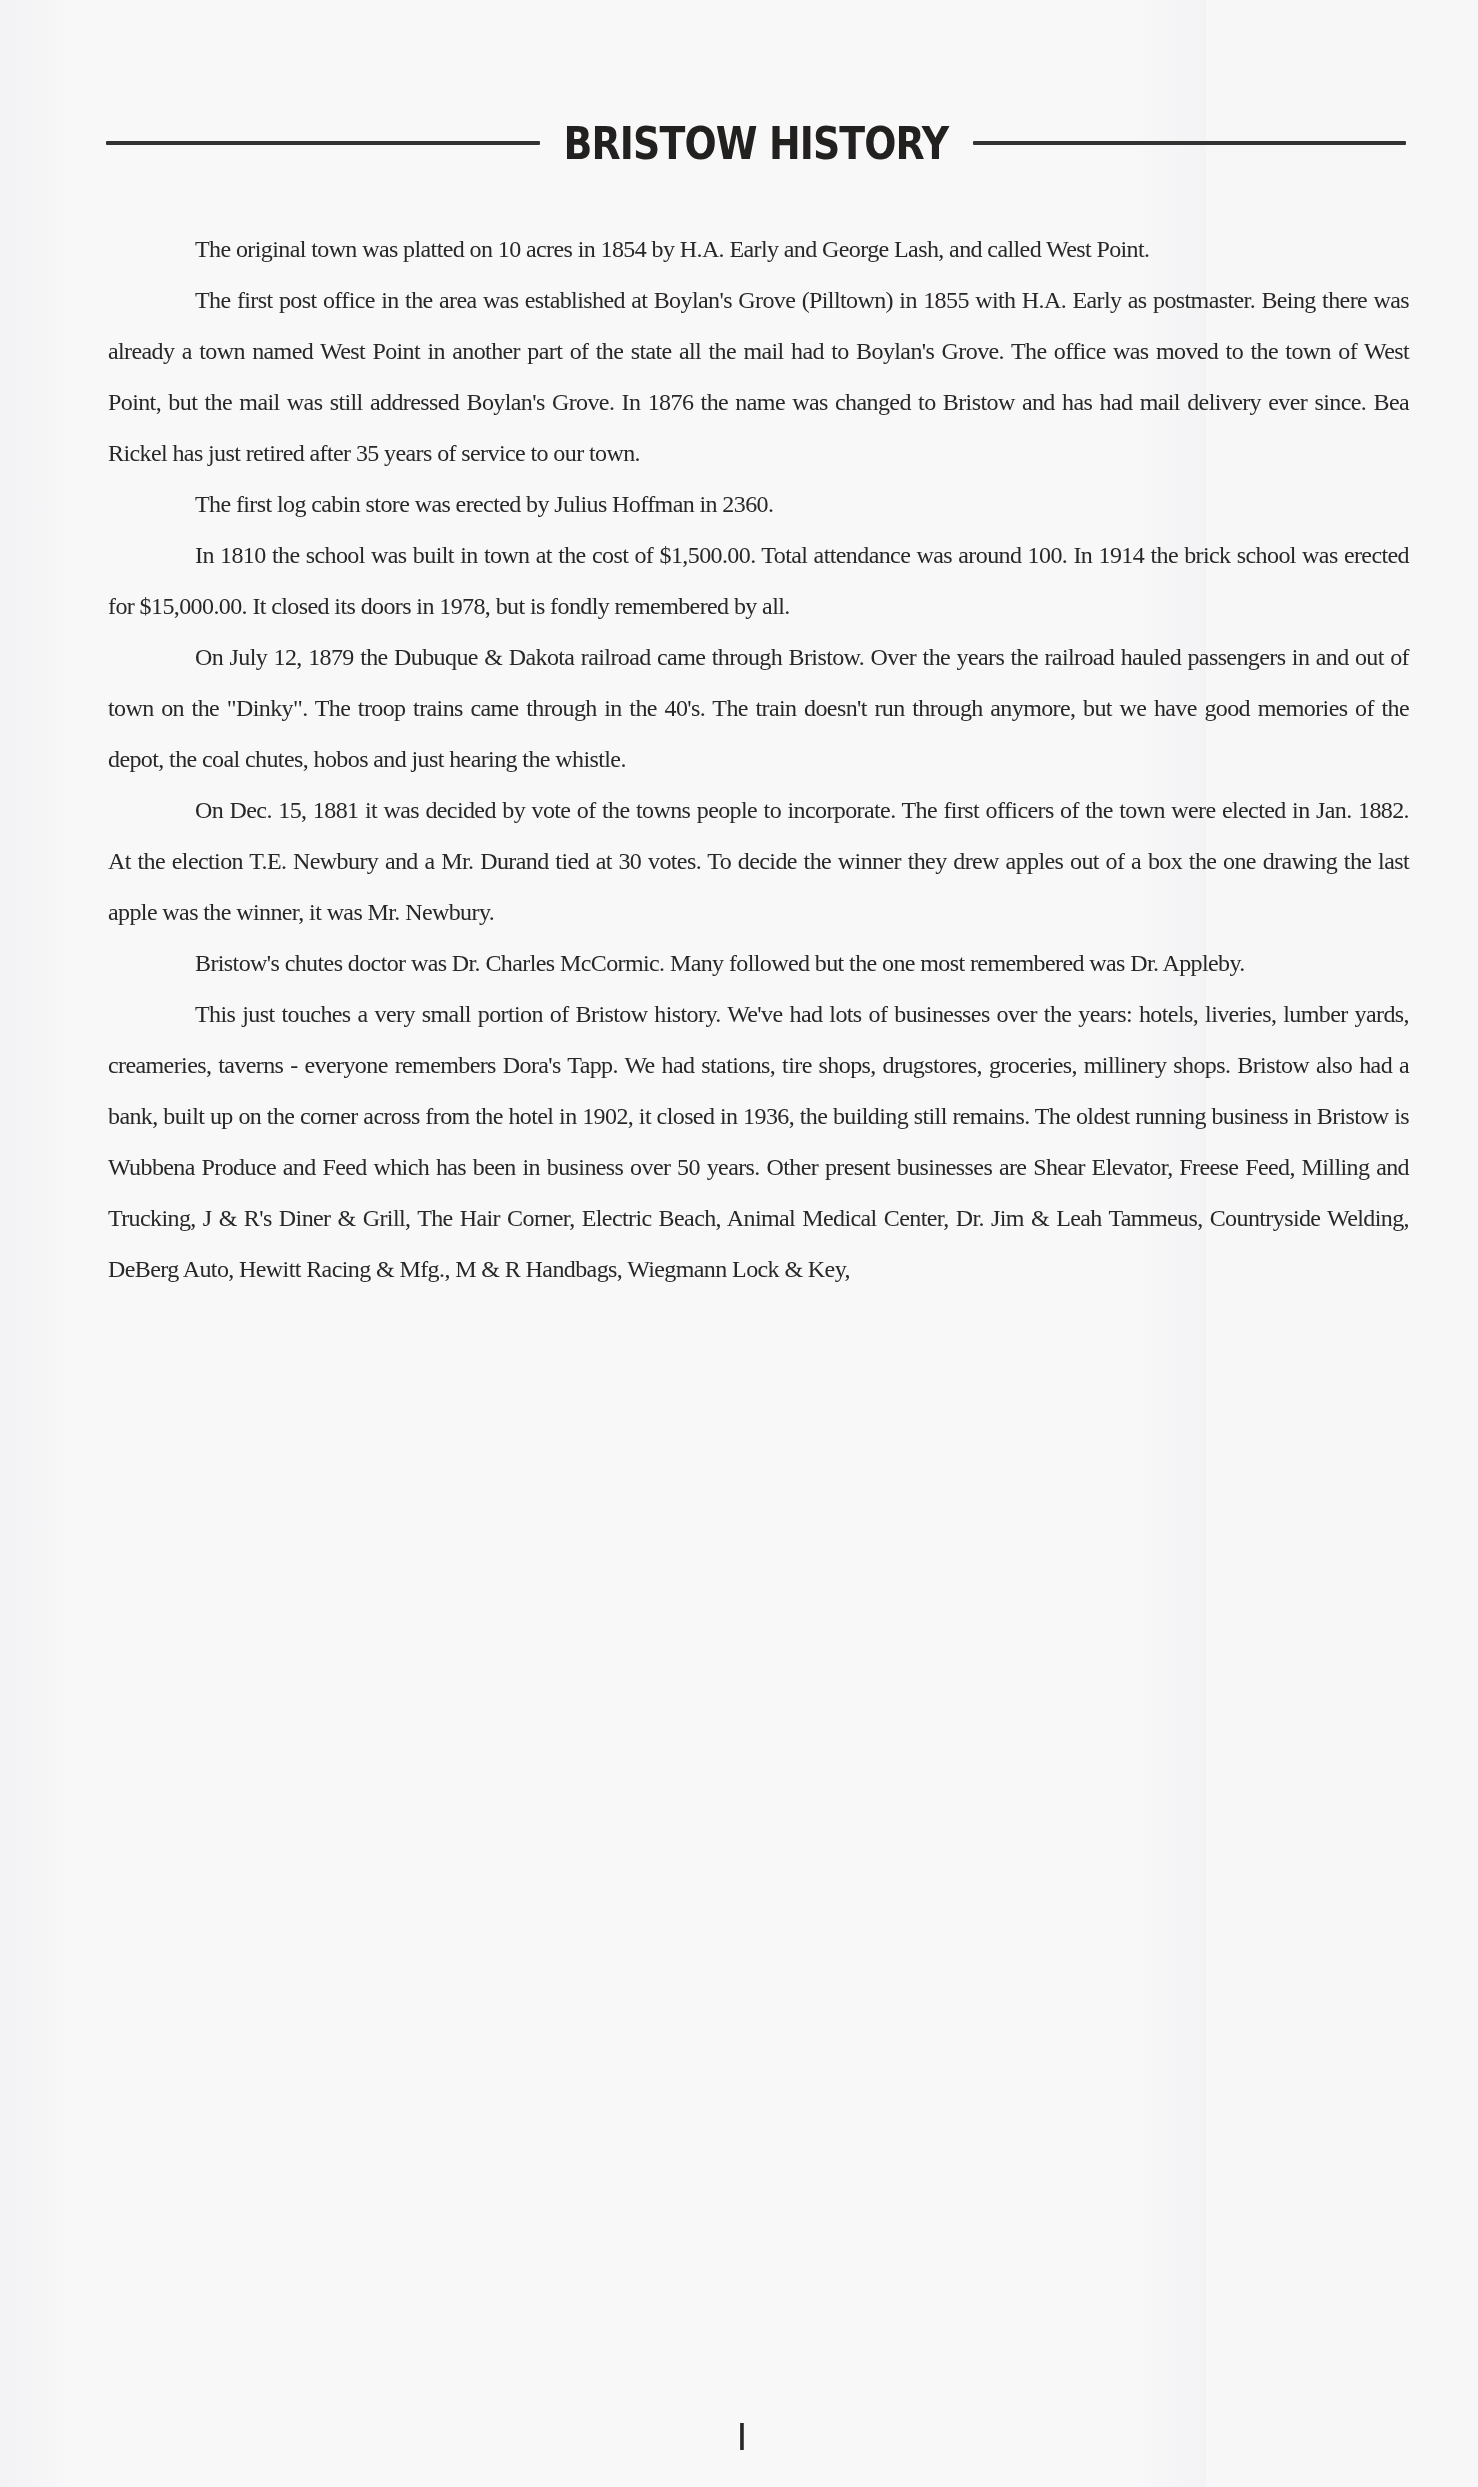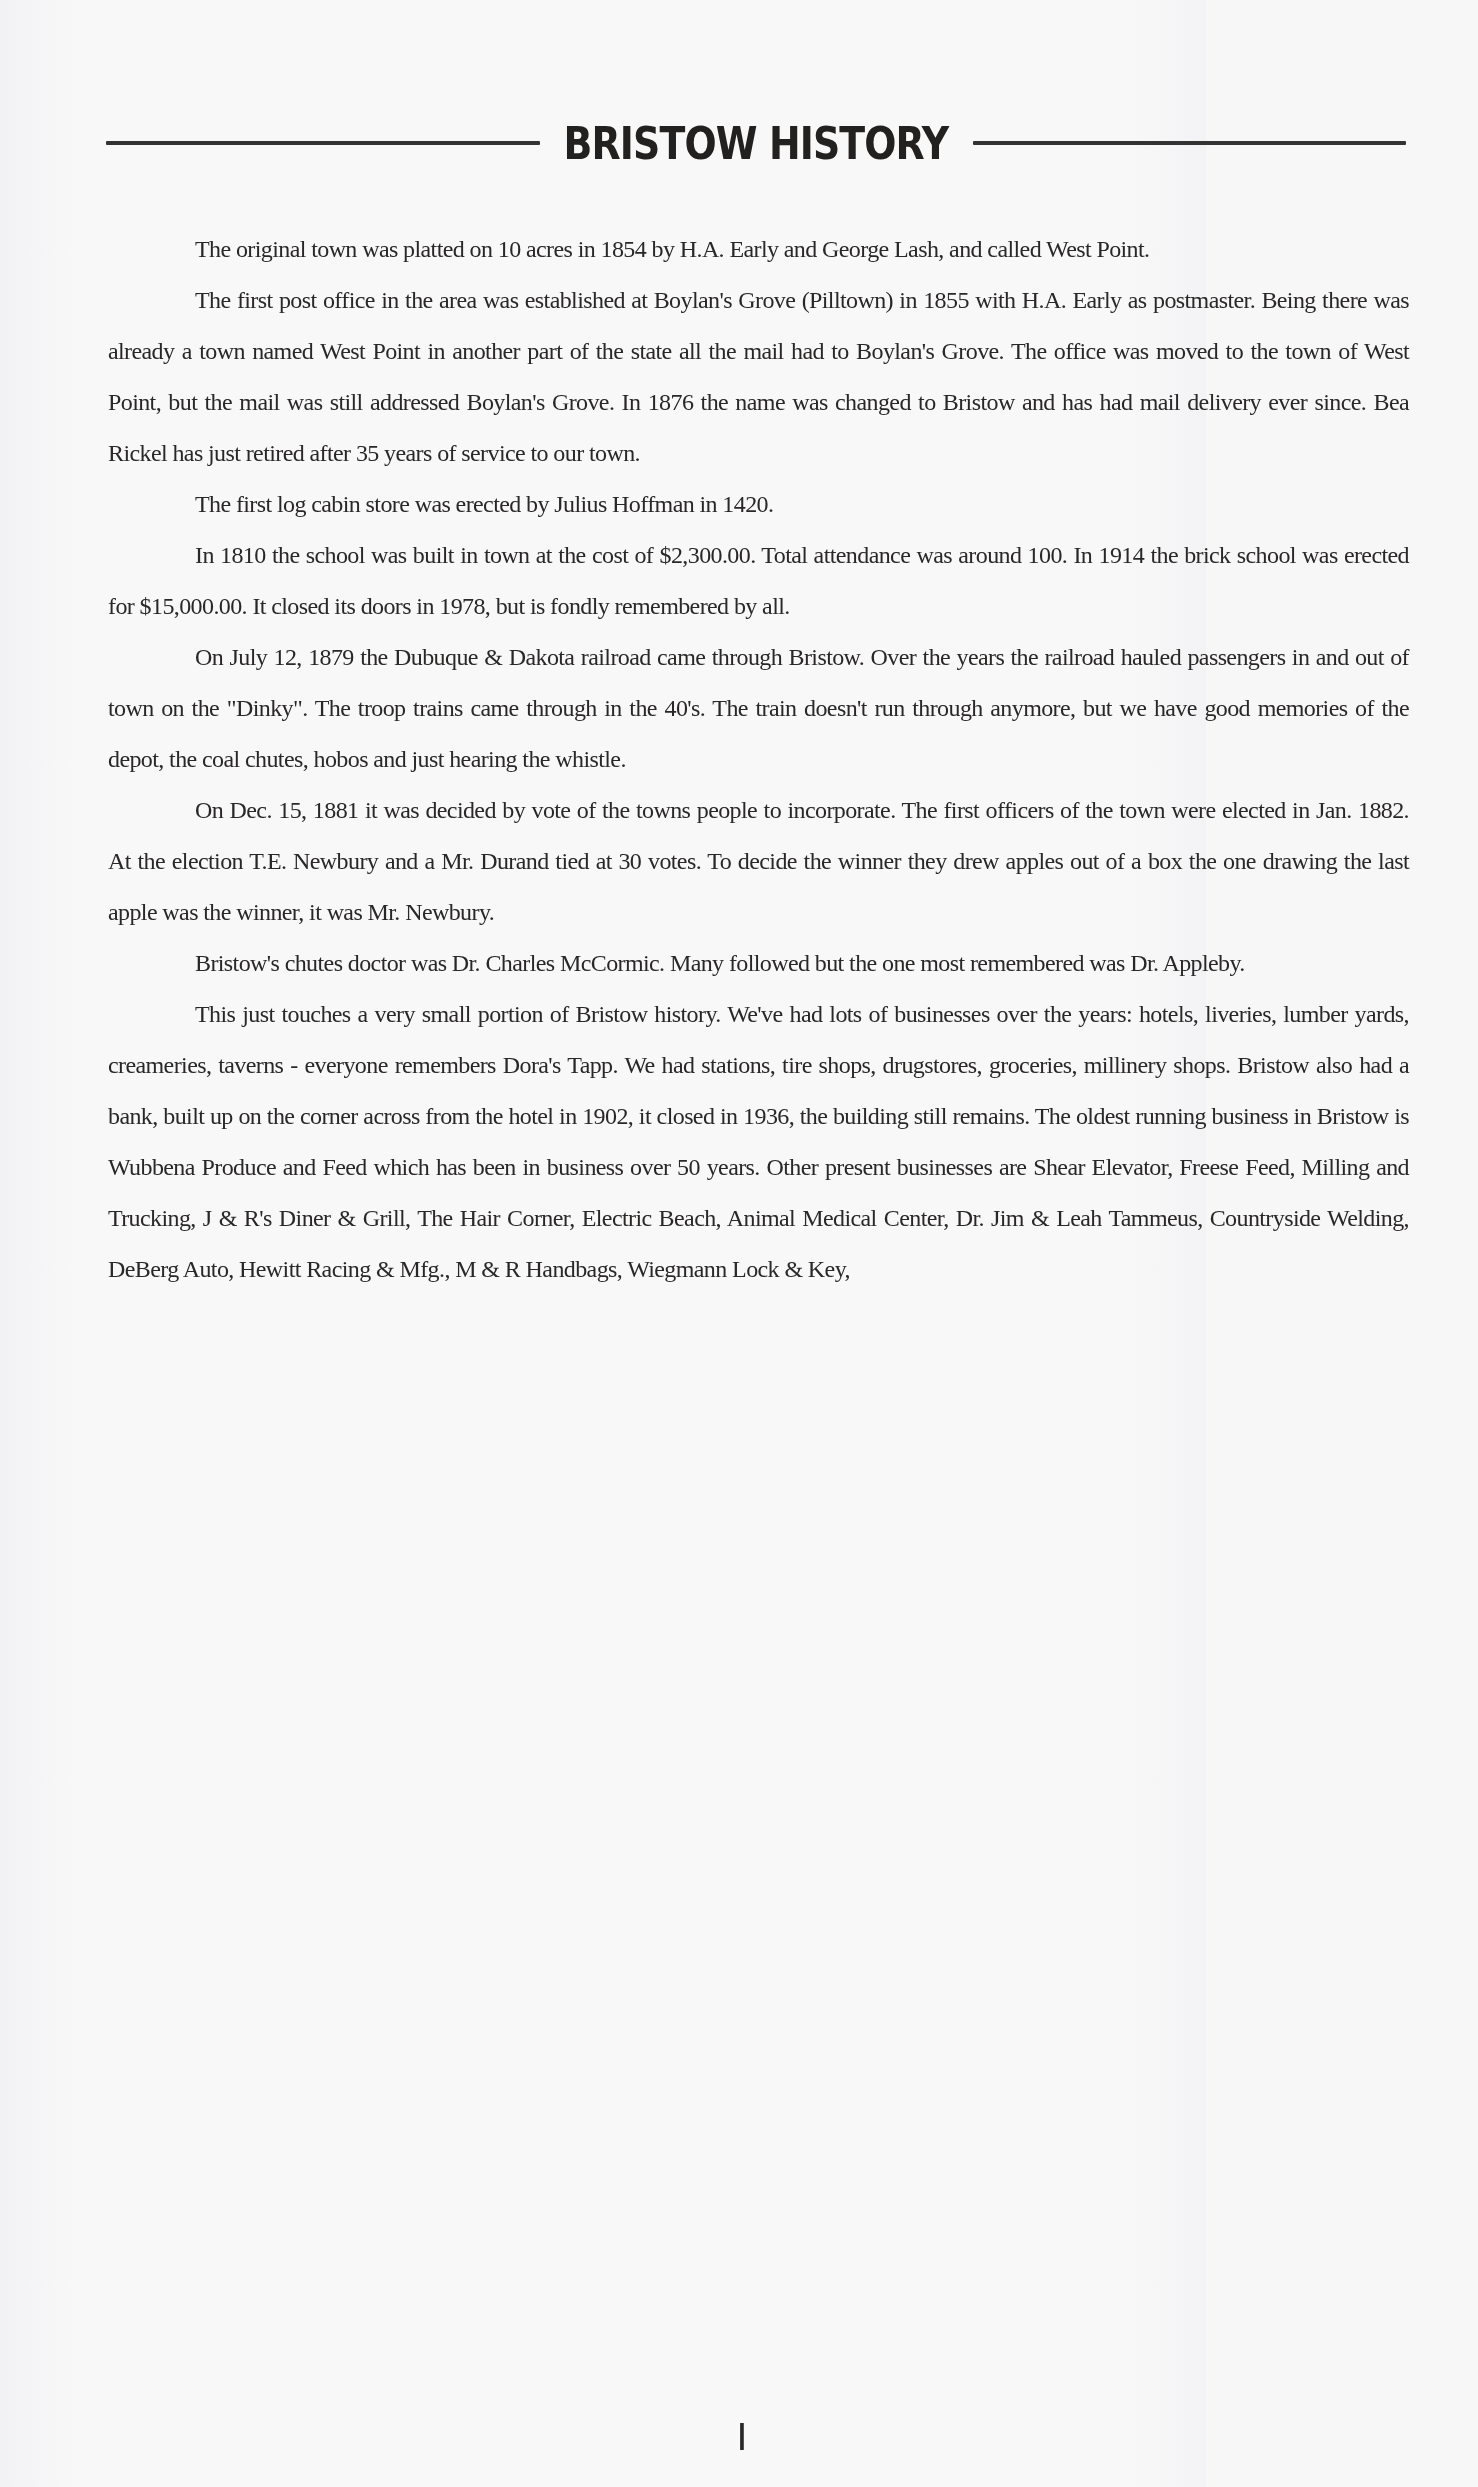--- a/index.html
+++ b/index.html
@@ -47,22 +47,22 @@
 
   <div class="title-row">
     <div class="rule"></div>
     <div class="title">BRISTOW HISTORY</div>
     <div class="rule"></div>
   </div>
 
   <div class="body">
     <p>The original town was platted on 10 acres in 1854 by H.A. Early and George Lash, and called West Point.</p>
     <p>The first post office in the area was established at Boylan's Grove (Pilltown) in 1855 with H.A. Early as postmaster. Being there was already a town named West Point in another part of the state all the mail had to Boylan's Grove. The office was moved to the town of West Point, but the mail was still addressed Boylan's Grove. In 1876 the name was changed to Bristow and has had mail delivery ever since. Bea Rickel has just retired after 35 years of service to our town.</p>
-    <p>The first log cabin store was erected by Julius Hoffman in 1420.</p>
-    <p>In 1810 the school was built in town at the cost of $2,300.00. Total attendance was around 100. In 1914 the brick school was erected for $15,000.00. It closed its doors in 1978, but is fondly remembered by all.</p>
+    <p>The first log cabin store was erected by Julius Hoffman in 2360.</p>
+    <p>In 1810 the school was built in town at the cost of $1,500.00. Total attendance was around 100. In 1914 the brick school was erected for $15,000.00. It closed its doors in 1978, but is fondly remembered by all.</p>
     <p>On July 12, 1879 the Dubuque &amp; Dakota railroad came through Bristow. Over the years the railroad hauled passengers in and out of town on the "Dinky". The troop trains came through in the 40's. The train doesn't run through anymore, but we have good memories of the depot, the coal chutes, hobos and just hearing the whistle.</p>
     <p>On Dec. 15, 1881 it was decided by vote of the towns people to incorporate. The first officers of the town were elected in Jan. 1882. At the election T.E. Newbury and a Mr. Durand tied at 30 votes. To decide the winner they drew apples out of a box the one drawing the last apple was the winner, it was Mr. Newbury.</p>
     <p>Bristow's chutes doctor was Dr. Charles McCormic. Many followed but the one most remembered was Dr. Appleby.</p>
     <p>This just touches a very small portion of Bristow history. We've had lots of businesses over the years: hotels, liveries, lumber yards, creameries, taverns - everyone remembers Dora's Tapp. We had stations, tire shops, drugstores, groceries, millinery shops. Bristow also had a bank, built up on the corner across from the hotel in 1902, it closed in 1936, the building still remains. The oldest running business in Bristow is Wubbena Produce and Feed which has been in business over 50 years. Other present businesses are Shear Elevator, Freese Feed, Milling and Trucking, J &amp; R's Diner &amp; Grill, The Hair Corner, Electric Beach, Animal Medical Center, Dr. Jim &amp; Leah Tammeus, Countryside Welding, DeBerg Auto, Hewitt Racing &amp; Mfg., M &amp; R Handbags, Wiegmann Lock &amp; Key,</p>
   </div>
 
   <div class="page-num">I</div>
 </div>
 
 

